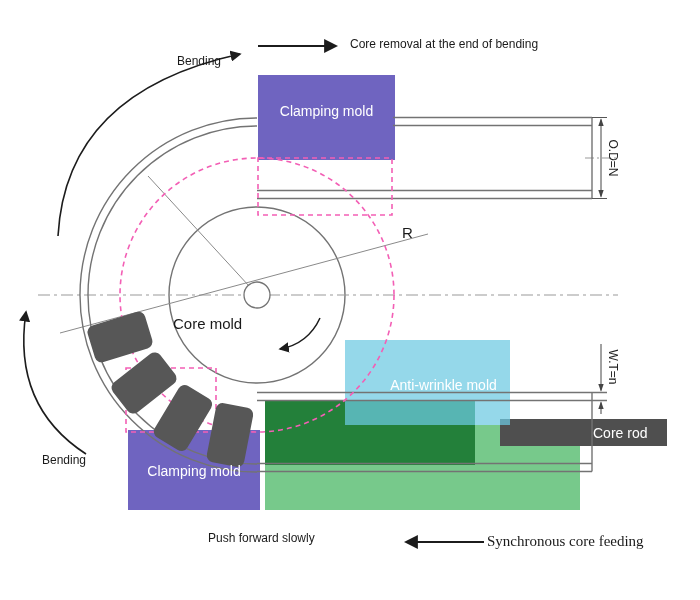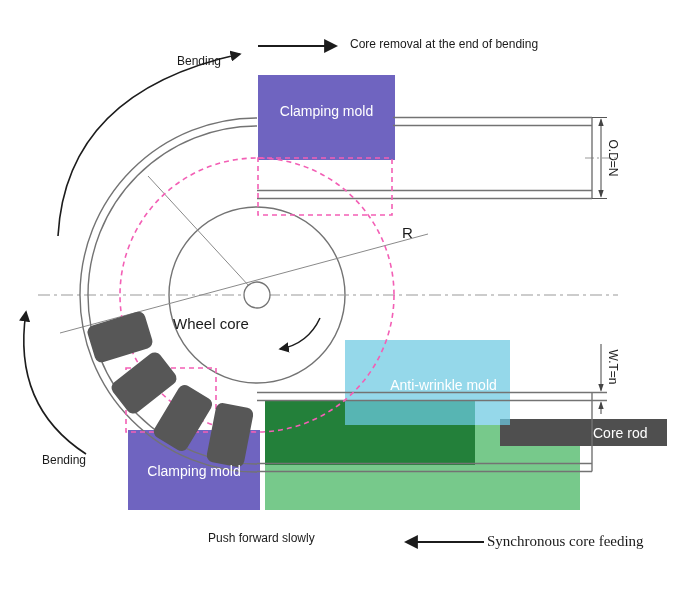--- a/index.html
+++ b/index.html
@@ -96,21 +96,21 @@
     <path d="M 86 454 Q 12 406 26 312" fill="none" stroke="#1c1c1c" stroke-width="1.6" marker-end="url(#arr)"></path>
     <line x1="258" y1="46" x2="336" y2="46" stroke="#1c1c1c" stroke-width="2" marker-end="url(#arr)"></line>
     <line x1="484" y1="542" x2="406" y2="542" stroke="#1c1c1c" stroke-width="2" marker-end="url(#arr)"></line>
   </svg>
 
   <div class="lbl big z30" style="left:177px;top:54px;">Bending</div>
   <div class="lbl big z30" style="left:350px;top:37px;">Core removal at the end of bending</div>
 
   <div class="mold-lbl center-lbl" style="left:258px;top:103px;width:137px;">Clamping mold</div>
 
-  <div class="lbl med z30" style="left:173px;top:315px;">Wheel core</div>
+  <div class="lbl med z30" style="left:173px;top:315px;">Core mold</div>
   <div class="lbl med z30" style="left:402px;top:224px;">R</div>
 
   <div class="dim-lbl" style="left:613px;top:158px;">O.D=N</div>
   <div class="dim-lbl" style="left:613px;top:367px;">W.T=n</div>
 
   <div class="mold-lbl center-lbl" style="left:345px;top:377px;width:197px;">Anti-wrinkle mold</div>
   <div class="mold-lbl" style="left:593px;top:425px;">Core rod</div>
   <div class="mold-lbl center-lbl" style="left:128px;top:463px;width:132px;">Clamping mold</div>
 
   <div class="lbl big z30" style="left:42px;top:453px;">Bending</div>

